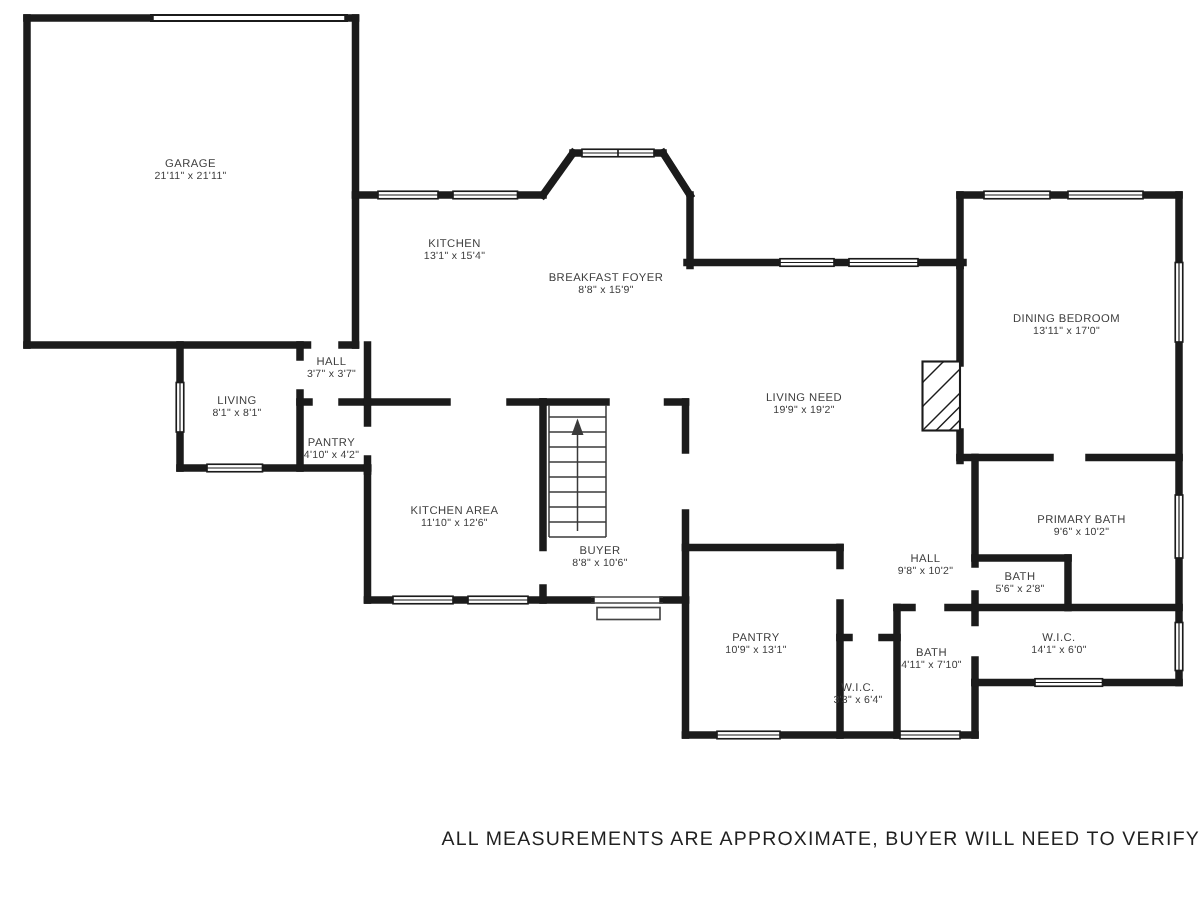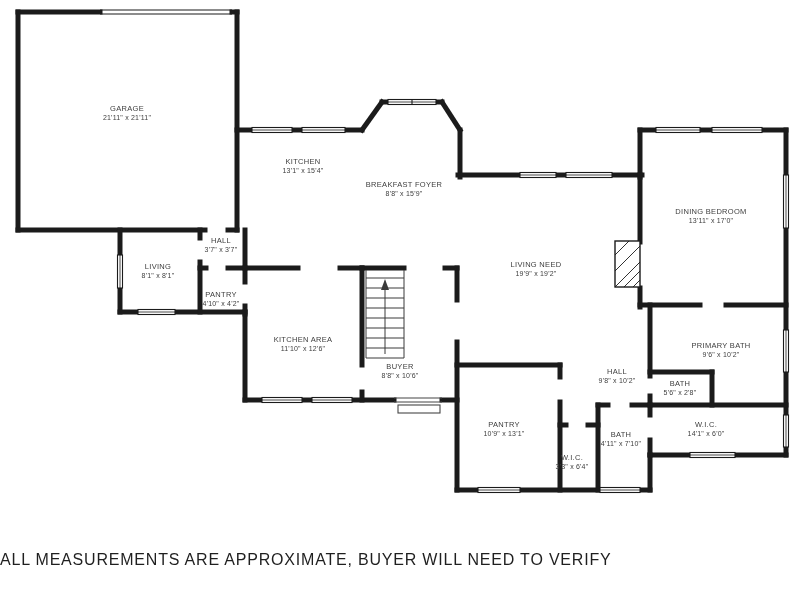--- a/index.html
+++ b/index.html
@@ -14,22 +14,22 @@
     white-space:nowrap;
     line-height:1.25;
     pointer-events:none;
   }
   .room-name{display:block;font-size:7.5px;letter-spacing:.3px;}
   .room-dims{display:block;font-size:7px;letter-spacing:.2px;margin-top:1px;}
   .disclaimer{
     position:absolute;
     left:0;right:0;
     top:551px;
-    text-align:left;
-    font-size:16px;
+    text-align:right;
+    font-size:13px;
     letter-spacing:.8px;
     font-weight:500;
     color:#1f1f1f;
   }
 </style>
 </head>
 <body>
 
 <div id="stage">
 

